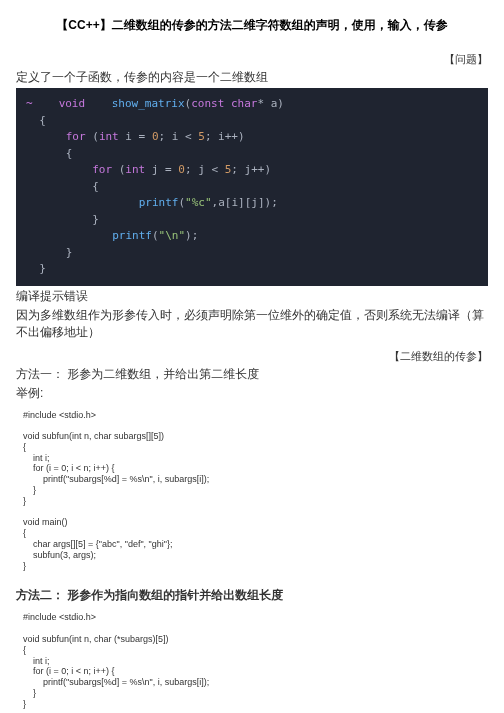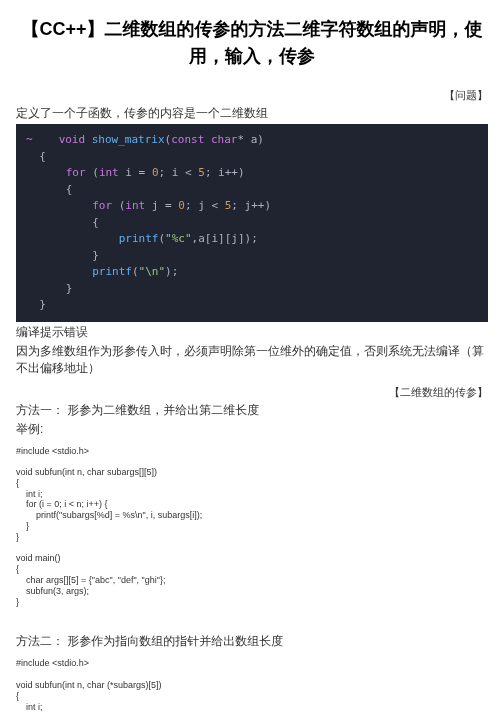--- a/index.html
+++ b/index.html
@@ -6,21 +6,21 @@
     body {
       font-family: "Microsoft YaHei", Arial, sans-serif;
       width: 504px;
       background: #fff;
       color: #333;
       padding: 16px;
       font-size: 11px;
     }
     h1 {
       text-align: center;
-      font-size: 18px;
+      font-size: 12px;
       font-weight: bold;
       margin-bottom: 18px;
       color: #000;
       line-height: 1.5;
     }
     .sec-hd { font-size: 11px; font-weight: normal; color: #333; margin-top: 4px; text-align: right; }
     .para { font-size: 12px; margin-top: 2px; }
     .codeblock {
       background: #1f2430;
       color: #ccc;
@@ -29,28 +29,28 @@
       font-size: 11px;
       line-height: 1.5;
       margin-top: 2px;
       white-space: pre;
     }
     .kw-void { color: #c678dd; margin-left: 26px; }
     .kw-for  { color: #c678dd; }
     .kw-int  { color: #c678dd; }
     .kw-const{ color: #c678dd; }
     .kw-char { color: #c678dd; }
-    .fn      { color: #61afef; }
+    .fn      { color: #61afef; padding-left: 20px; }
     .num     { color: #d19a66; }
     .str     { color: #98c379; }
     .br      { color: #abb2bf; }
     .caret   { color: #c678dd; }
-    .small { font-family: Arial, sans-serif; font-size: 9px; color: #333; white-space: pre; line-height: 1.2; margin-top: 2px; }
+    .small { font-family: Arial, sans-serif; font-size: 9px; color: #333; white-space: pre; line-height: 1.2; margin-top: 2px; margin-left: 7px; }
     .gap { margin-top: 8px; }
-    .gap2{ margin-top: 26px; }
+    .gap2{ margin-top: 16px; font-weight: bold; }
   </style>
 </head>
 <body>
 
 <h1>【CC++】二维数组的传参的方法二维字符数组的声明，使用，输入，传参</h1>
 
 <div class="sec-hd">【问题】</div>
 <div class="para">定义了一个子函数，传参的内容是一个二维数组</div>
 
 <div class="codeblock"><span class="caret">~</span><span class="kw-void">void</span><span class="fn"> show_matrix</span><span class="br">(</span><span class="kw-const">const</span><span class="kw-char"> char</span><span class="br">* a)</span>

